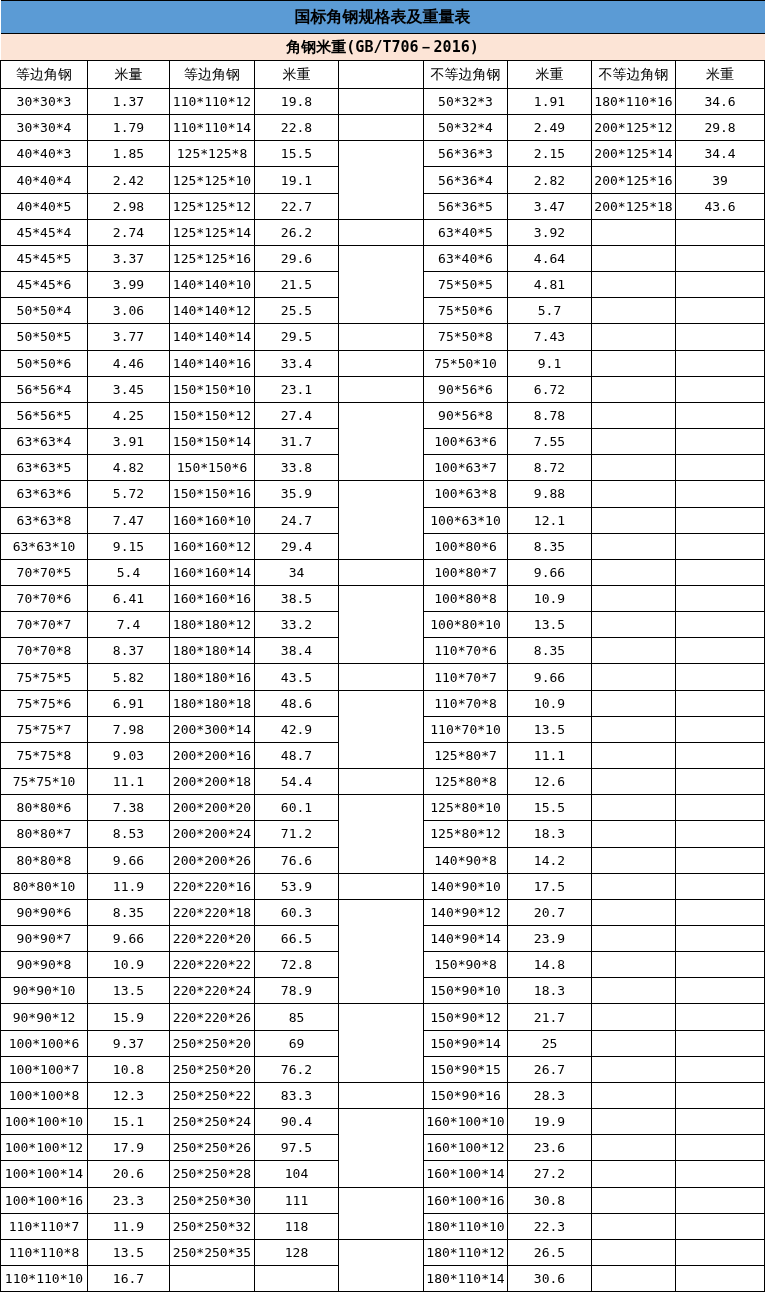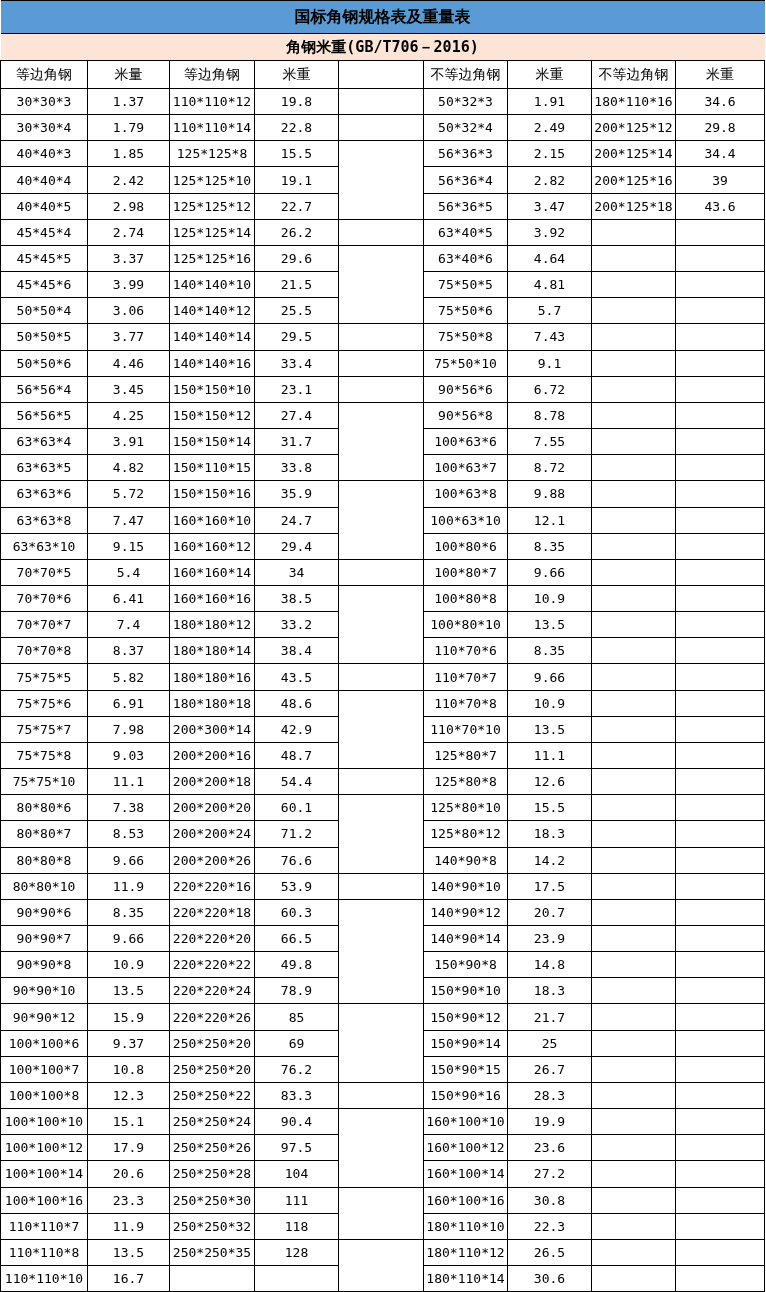--- a/index.html
+++ b/index.html
@@ -233,21 +233,21 @@
           <td>150*150*14</td>
           <td>31.7</td>
           <td>100*63*6</td>
           <td>7.55</td>
           <td></td>
           <td></td>
         </tr>
         <tr class="data">
           <td>63*63*5</td>
           <td>4.82</td>
-          <td>150*110*15</td>
+          <td>150*150*6</td>
           <td>33.8</td>
           <td>100*63*7</td>
           <td>8.72</td>
           <td></td>
           <td></td>
         </tr>
         <tr class="data">
           <td>63*63*6</td>
           <td>5.72</td>
           <td>150*150*16</td>
@@ -433,21 +433,21 @@
           <td>66.5</td>
           <td>140*90*14</td>
           <td>23.9</td>
           <td></td>
           <td></td>
         </tr>
         <tr class="data">
           <td>90*90*8</td>
           <td>10.9</td>
           <td>220*220*22</td>
-          <td>49.8</td>
+          <td>72.8</td>
           <td>150*90*8</td>
           <td>14.8</td>
           <td></td>
           <td></td>
         </tr>
         <tr class="data">
           <td>90*90*10</td>
           <td>13.5</td>
           <td>220*220*24</td>
           <td>78.9</td>

